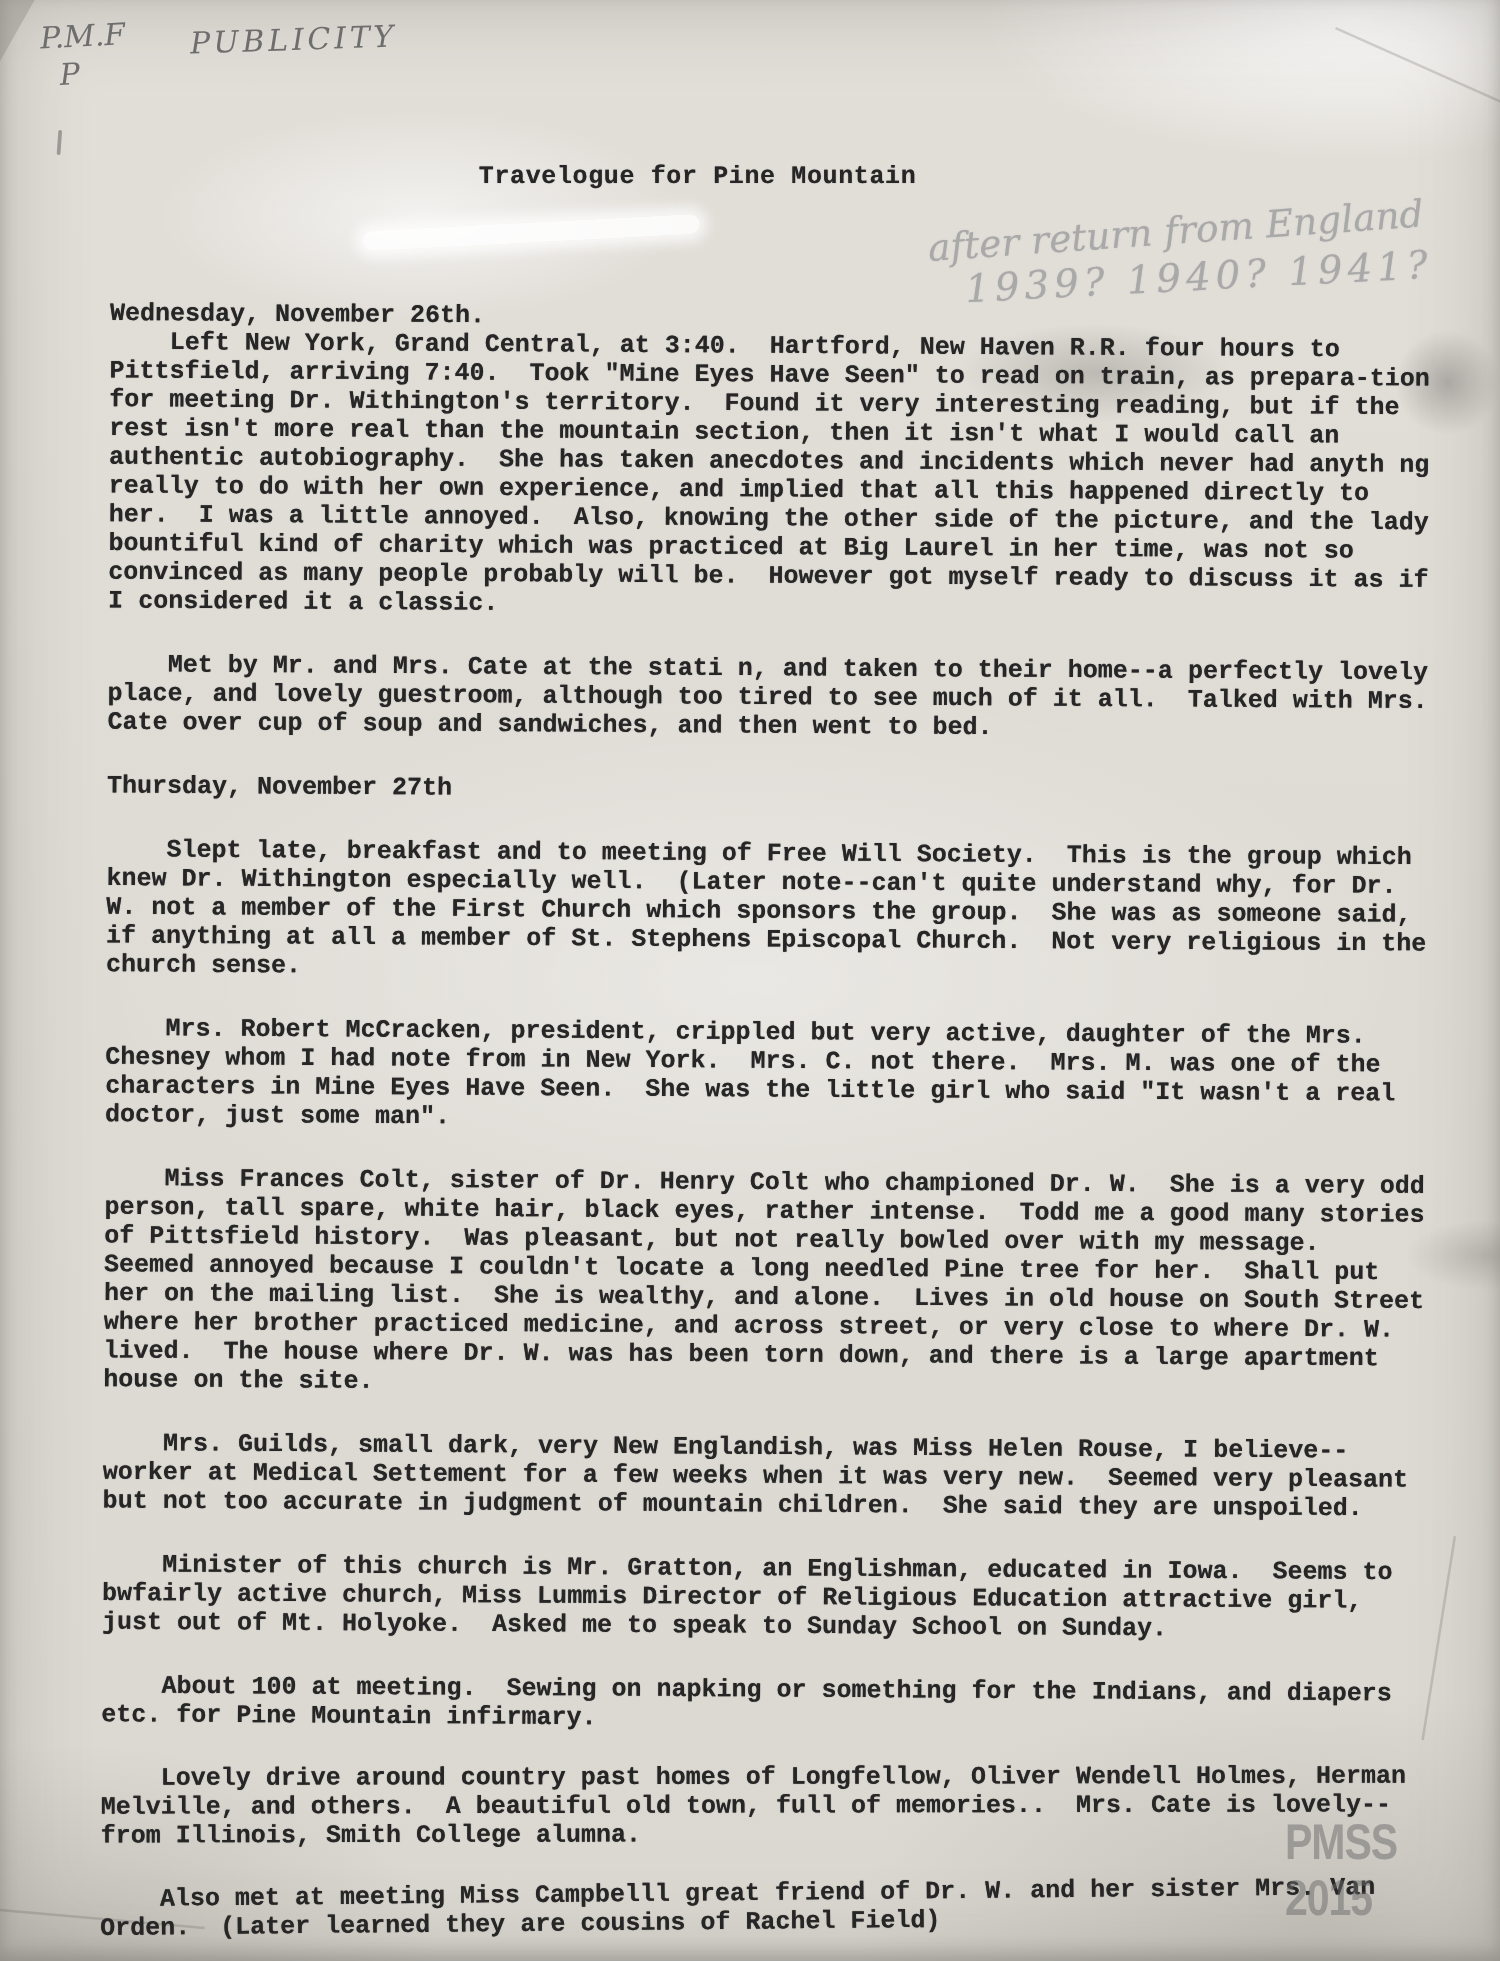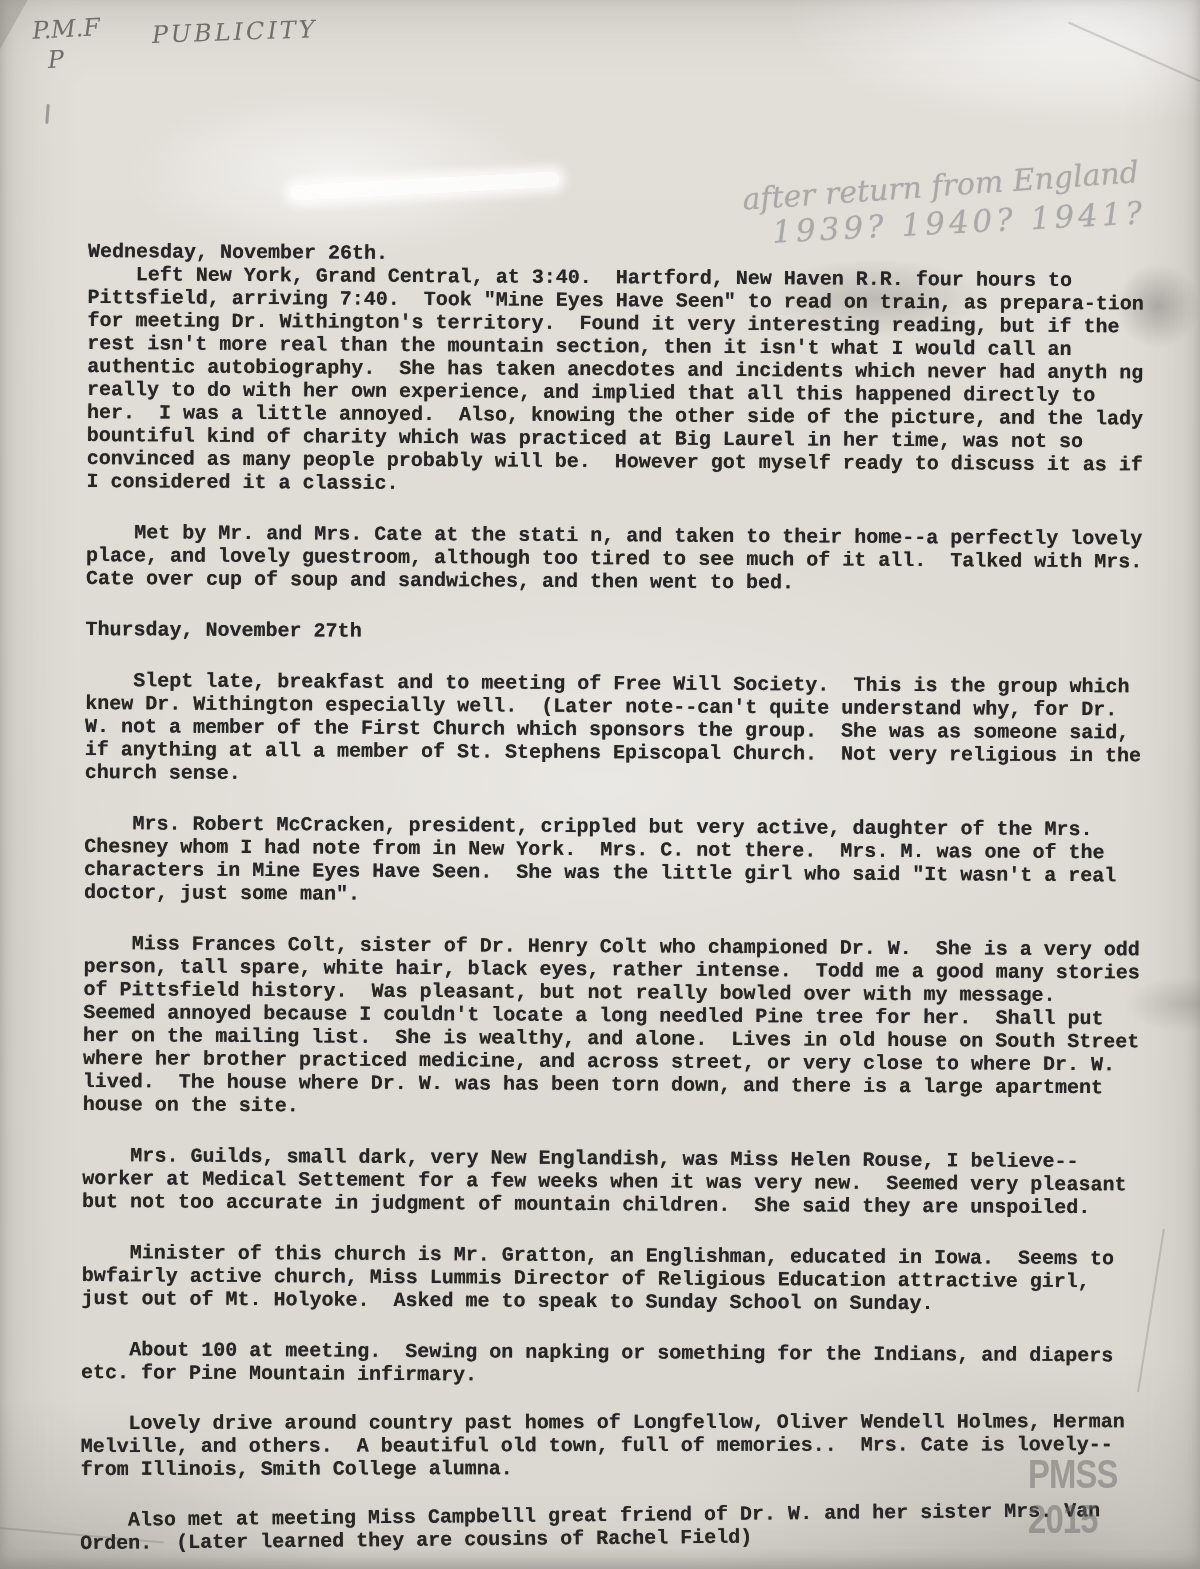--- a/index.html
+++ b/index.html
@@ -95,20 +95,21 @@
   <div class="pencil pmf-note">
     <div>P.M.F</div>
     <div style="padding-left:14px">P</div>
   </div>
 
   <div class="pencil publicity-note">PUBLICITY</div>
 
   <div class="pencil date-note date-note-1">after return from England</div>
   <div class="pencil date-note date-note-2">1939? 1940? 1941?</div>
 
+  <div class="typewritten page-title">Travelogue for Pine Mountain</div>
 
   <div class="typewritten doc-body">
     <h2 class="heading tight">Wednesday, November 26th.</h2>
     <p class="para">Left New York, Grand Central, at 3:40.  Hartford, New Haven R.R. four hours to Pittsfield, arriving 7:40.  Took "Mine Eyes Have Seen" to read on train, as prepara-tion for meeting Dr. Withington's territory.  Found it very interesting reading, but if the rest isn't more real than the mountain section, then it isn't what I would call an authentic autobiography.  She has taken anecdotes and incidents which never had anyth ng really to do with her own experience, and implied that all this happened directly to her.  I was a little annoyed.  Also, knowing the other side of the picture, and the lady bountiful kind of charity which was practiced at Big Laurel in her time, was not so convinced as many people probably will be.  However got myself ready to discuss it as if I considered it a classic.</p>
     <p class="para">Met by Mr. and Mrs. Cate at the stati n, and taken to their home--a perfectly lovely place, and lovely guestroom, although too tired to see much of it all.  Talked with Mrs. Cate over cup of soup and sandwiches, and then went to bed.</p>
     <h2 class="heading spaced">Thursday, November 27th</h2>
     <p class="para">Slept late, breakfast and to meeting of Free Will Society.  This is the group which knew Dr. Withington especially well.  (Later note--can't quite understand why, for Dr. W. not a member of the First Church which sponsors the group.  She was as someone said, if anything at all a member of St. Stephens Episcopal Church.  Not very religious in the church sense.</p>
     <p class="para">Mrs. Robert McCracken, president, crippled but very active, daughter of the Mrs. Chesney whom I had note from in New York.  Mrs. C. not there.  Mrs. M. was one of the characters in Mine Eyes Have Seen.  She was the little girl who said "It wasn't a real doctor, just some man".</p>
     <p class="para">Miss Frances Colt, sister of Dr. Henry Colt who championed Dr. W.  She is a very odd person, tall spare, white hair, black eyes, rather intense.  Todd me a good many stories of Pittsfield history.  Was pleasant, but not really bowled over with my message.  Seemed annoyed because I couldn't locate a long needled Pine tree for her.  Shall put her on the mailing list.  She is wealthy, and alone.  Lives in old house on South Street where her brother practiced medicine, and across street, or very close to where Dr. W. lived.  The house where Dr. W. was has been torn down, and there is a large apartment house on the site.</p>
     <p class="para">Mrs. Guilds, small dark, very New Englandish, was Miss Helen Rouse, I believe--worker at Medical Settement for a few weeks when it was very new.  Seemed very pleasant but not too accurate in judgment of mountain children.  She said they are unspoiled.</p>

